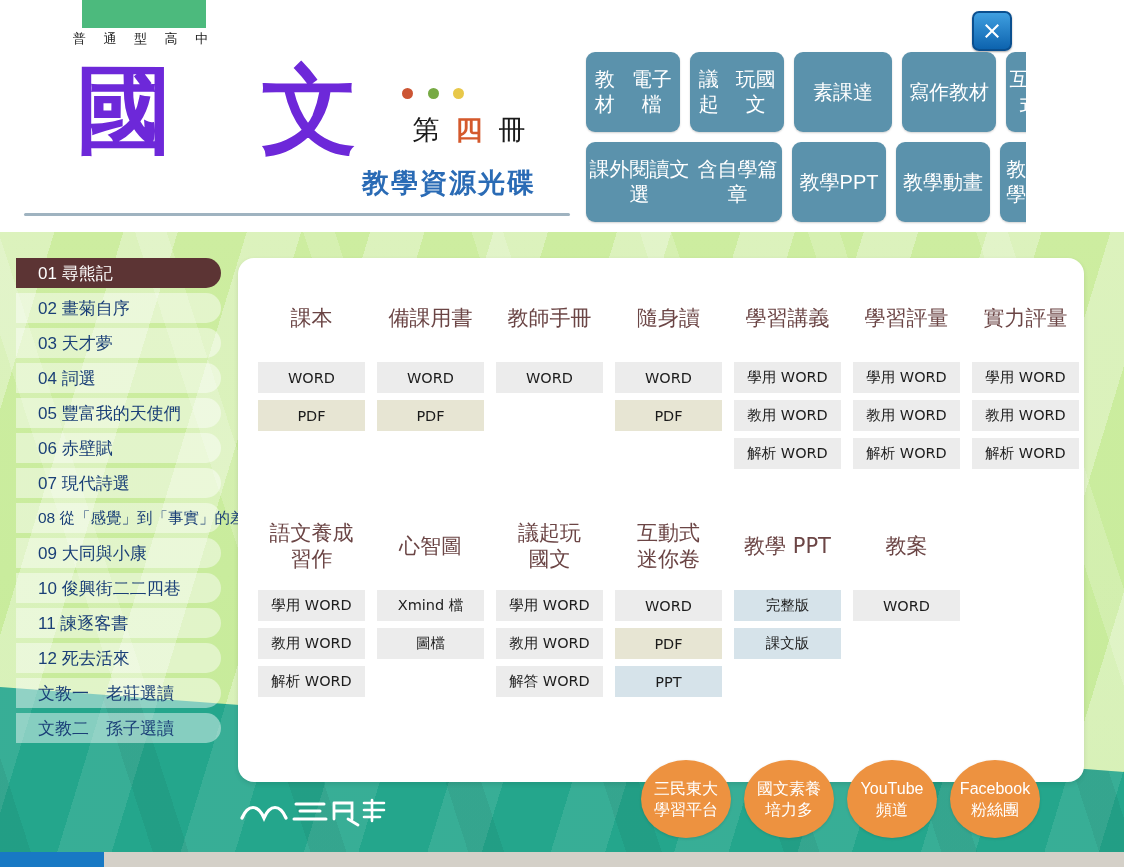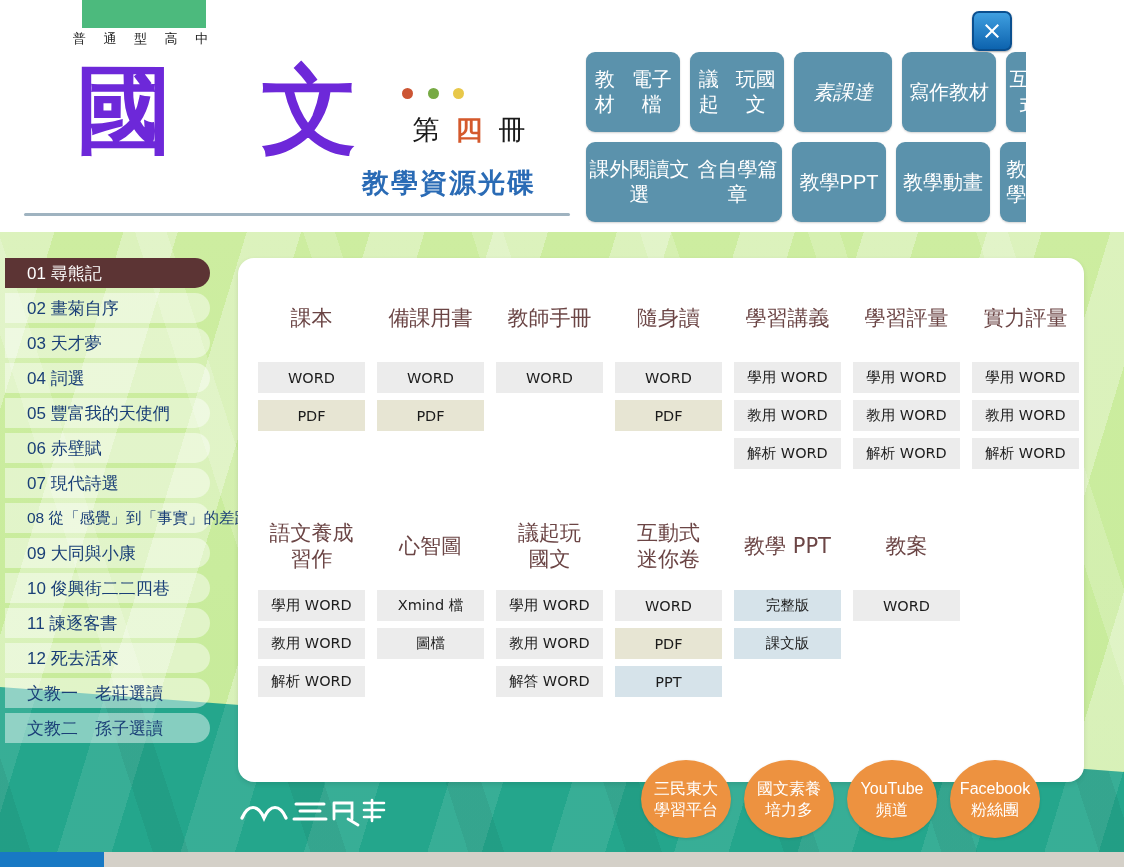--- a/index.html
+++ b/index.html
@@ -35,21 +35,21 @@
 
   
   #topbtns{position:absolute;left:580px;top:52px;width:530px;}
   .btn-row{display:flex;gap:10px;margin-bottom:10px;}
   .tbtn{background:#5b92ac;color:#fff;border-radius:9px;display:flex;align-items:center;
      justify-content:center;text-align:center;font-size:20px;line-height:25px;
      box-shadow:0 1px 2px rgba(0,0,0,.18);cursor:pointer;padding:6px 0;}
   .tbtn span{display:block;}
   .r1 .tbtn{height:68px;}
   .r2 .tbtn{height:68px;}
-  .w-a{width:94px;}.w-b{width:94px;}.w-c{width:98px;font-style:italic;}.w-d{width:94px;}.w-e{width:94px;}
+  .w-a{width:94px;}.w-b{width:94px;}.w-c{width:98px;}.w-d{width:94px;}.w-e{width:94px;}
   .w-f{width:196px;}.w-g{width:94px;}.w-h{width:94px;}.w-i{width:98px;}
 
   
   #body-area{position:absolute;left:0;top:232px;width:1124px;height:620px;overflow:hidden;
      background:linear-gradient(180deg,#cdeda0 0%,#c9ec9d 55%,#c6ea99 100%);}
   #rays{position:absolute;left:0;top:0;width:1124px;height:620px;
      background:repeating-linear-gradient(107deg, rgba(255,255,255,.30) 0px, rgba(255,255,255,.30) 52px,
         rgba(255,255,255,0) 52px, rgba(255,255,255,0) 118px);}
   #rays2{position:absolute;left:0;top:0;width:1124px;height:620px;
      background:repeating-linear-gradient(72deg, rgba(255,255,255,.18) 0px, rgba(255,255,255,.18) 30px,
@@ -61,21 +61,21 @@
   #teal-rays{position:absolute;left:0;top:0;width:1124px;height:635px;
      clip-path:polygon(0 455px, 1124px 540px, 1124px 635px, 0 635px);
      background:repeating-linear-gradient(107deg, rgba(255,255,255,.09) 0px, rgba(255,255,255,.09) 52px,
         rgba(255,255,255,0) 52px, rgba(255,255,255,0) 118px);}
   #teal-rays2{position:absolute;left:0;top:0;width:1124px;height:635px;
      clip-path:polygon(0 455px, 1124px 540px, 1124px 635px, 0 635px);
      background:repeating-linear-gradient(72deg, rgba(0,0,0,.05) 0px, rgba(0,0,0,.05) 34px,
         rgba(0,0,0,0) 34px, rgba(0,0,0,0) 150px);}
 
   
-  #sidebar{position:absolute;left:5px;top:258px;width:232px;}
+  #sidebar{position:absolute;left:16px;top:258px;width:232px;}
   .side-item{height:30px;margin-bottom:5px;display:flex;align-items:center;
      padding-left:22px;font-size:17px;color:#1a3f77;cursor:pointer;
      background:rgba(255,255,255,.45);border-top-right-radius:16px;border-bottom-right-radius:16px;
      width:205px;box-sizing:border-box;white-space:nowrap;}
   .side-item.active{background:#5c3434;color:#ffffff;}
   .side-item.wide{font-size:15.5px;}
 
   
   #panel{position:absolute;left:238px;top:258px;width:846px;height:524px;background:#fff;
      border-radius:16px;box-shadow:0 2px 5px rgba(0,0,0,.10);}

